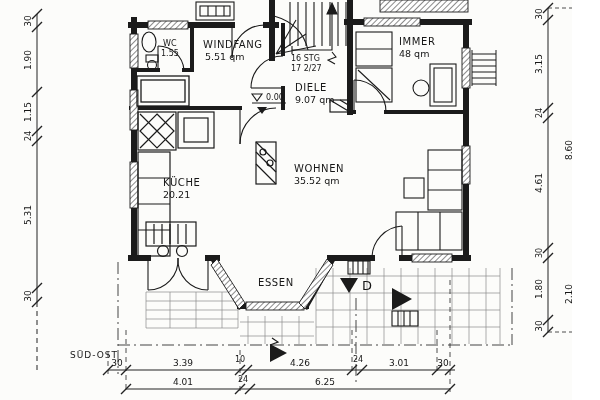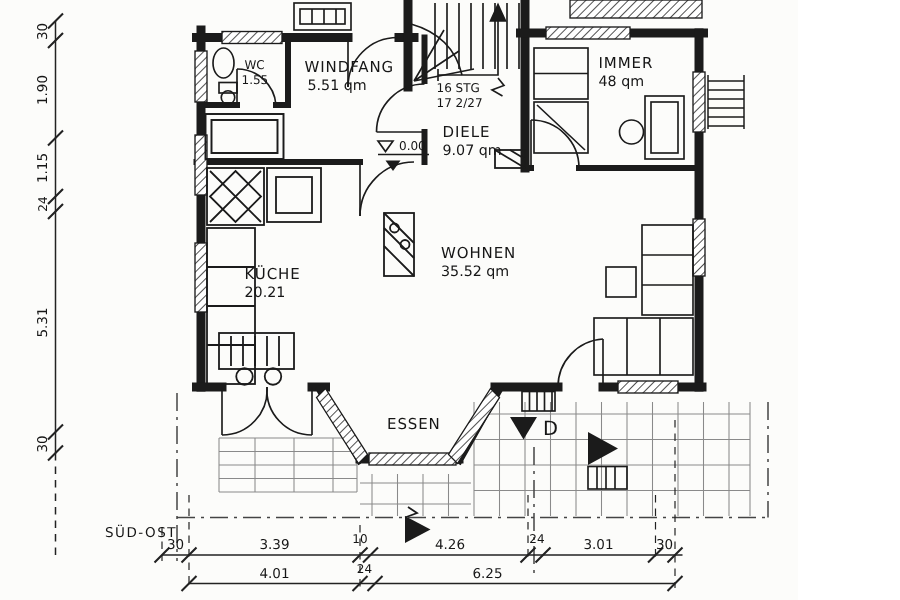--- a/index.html
+++ b/index.html
@@ -1,17 +1,17 @@
 <!DOCTYPE html>
 <html><head>
 <meta charset="utf-8">
 <style>
   html,body{margin:0;padding:0;background:#ffffff;}
   .sheet{position:relative;width:532px;height:400px;background:#fcfcfa;overflow:hidden;
-         font-family:"DejaVu Sans",sans-serif;}
+         font-family:"DejaVu Sans",sans-serif;padding-left:40px;}
   svg{position:absolute;inset:0;}
   svg text{fill:#161616;font-family:"DejaVu Sans",sans-serif;}
   .room-name{font-size:10px;letter-spacing:.6px;}
   .room-area{font-size:9.5px;}
   .dim{font-size:9px;}
   .dim-small{font-size:8px;}
   .tiny{font-size:8px;}
 </style>
 </head>
 <body>

